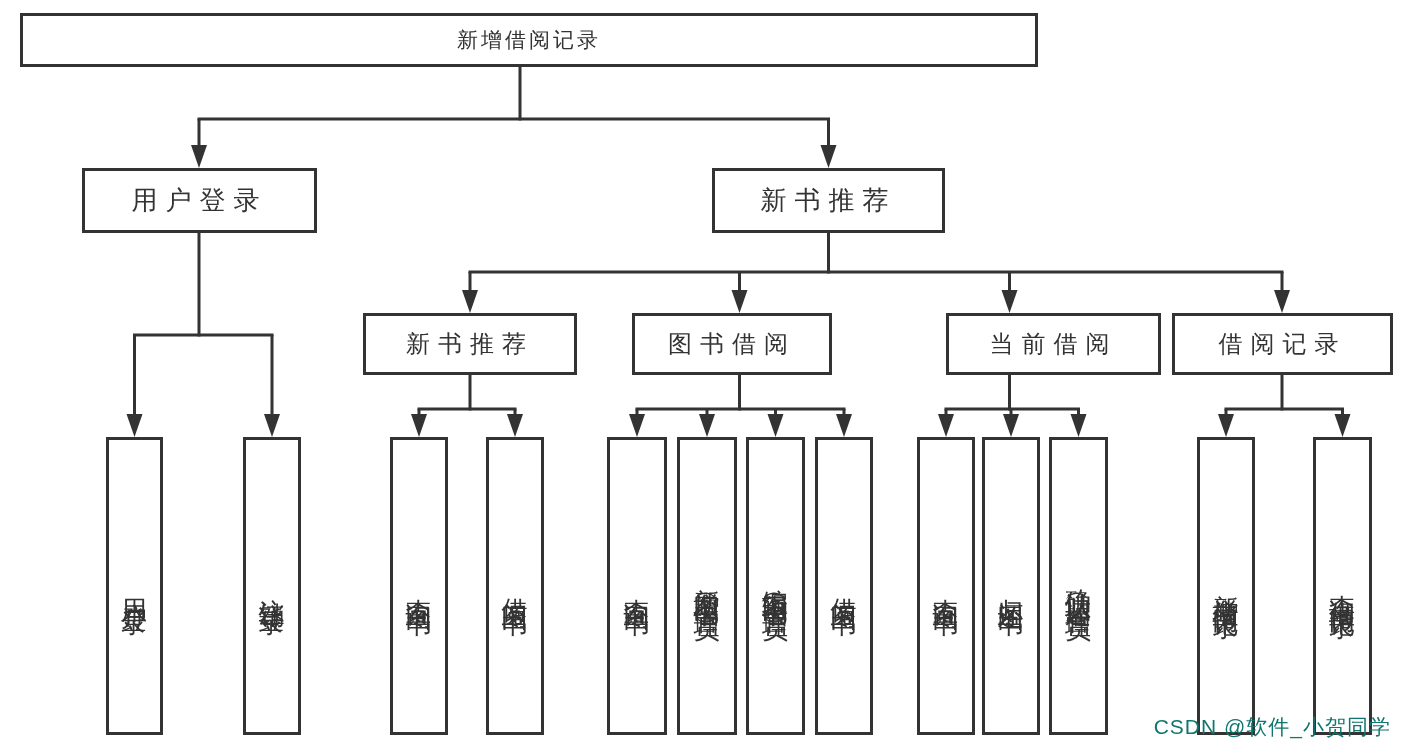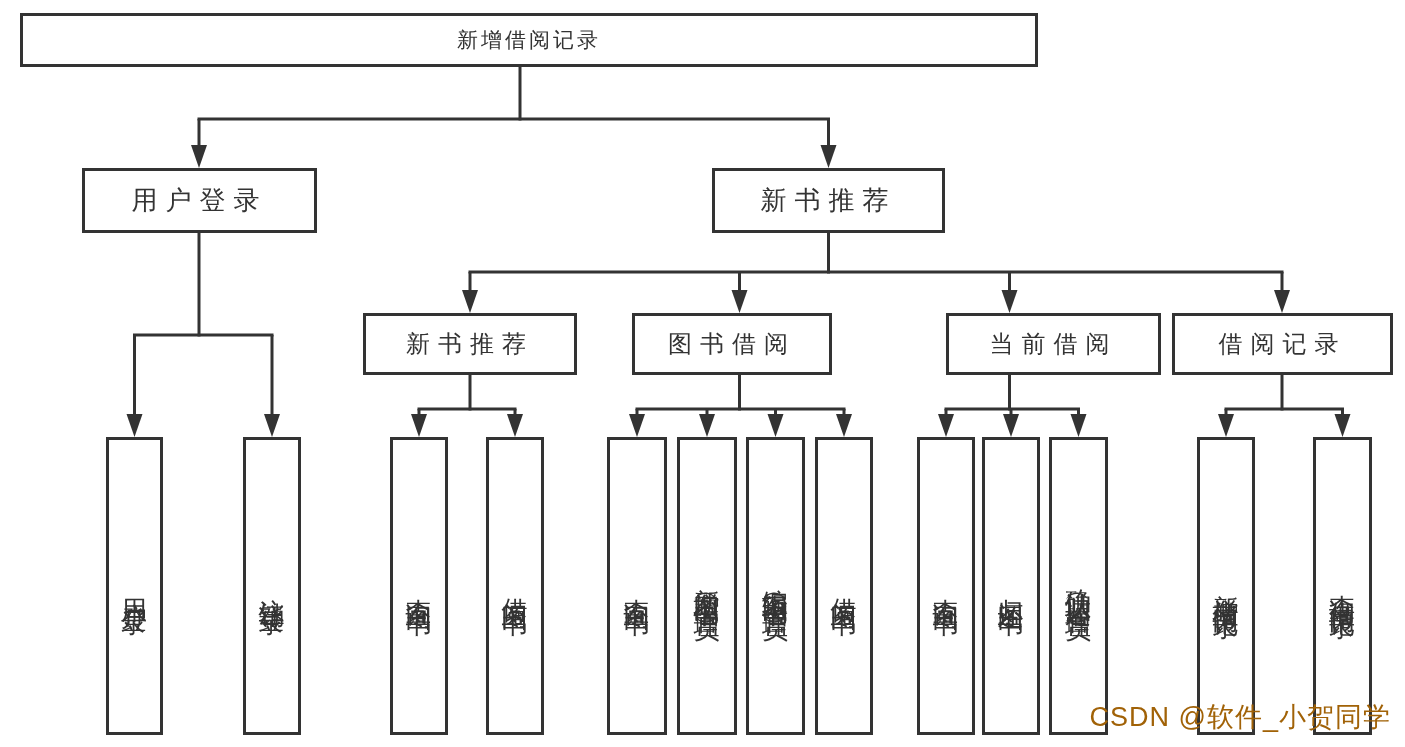--- a/index.html
+++ b/index.html
@@ -18,21 +18,21 @@
   .lvl3{font-size:24px;letter-spacing:8px;}
   .leaf{
     position:absolute;top:437px;height:298px;border:3px solid #333333;background:#ffffff;
     display:flex;align-items:center;justify-content:center;box-sizing:border-box;
   }
   .leaf span{
     writing-mode:vertical-lr;text-orientation:mixed;
     font-size:26px;line-height:1;letter-spacing:4px;
   }
   .watermark{
-    position:absolute;right:14px;bottom:12px;font-size:27px;color:#a16207;letter-spacing:1px;
+    position:absolute;right:14px;bottom:6px;font-size:21px;color:#0f766e;letter-spacing:1px;
   }
 </style>
 </head>
 <body>
 
 <div class="canvas">
 
   <svg class="conn" id="connSvg" width="1405" height="747" viewBox="0 0 1405 747">
       <line x1="520" y1="65" x2="520" y2="120.5" stroke="#333333" stroke-width="3"></line>
       <line x1="197.5" y1="119" x2="830" y2="119" stroke="#333333" stroke-width="3"></line>

